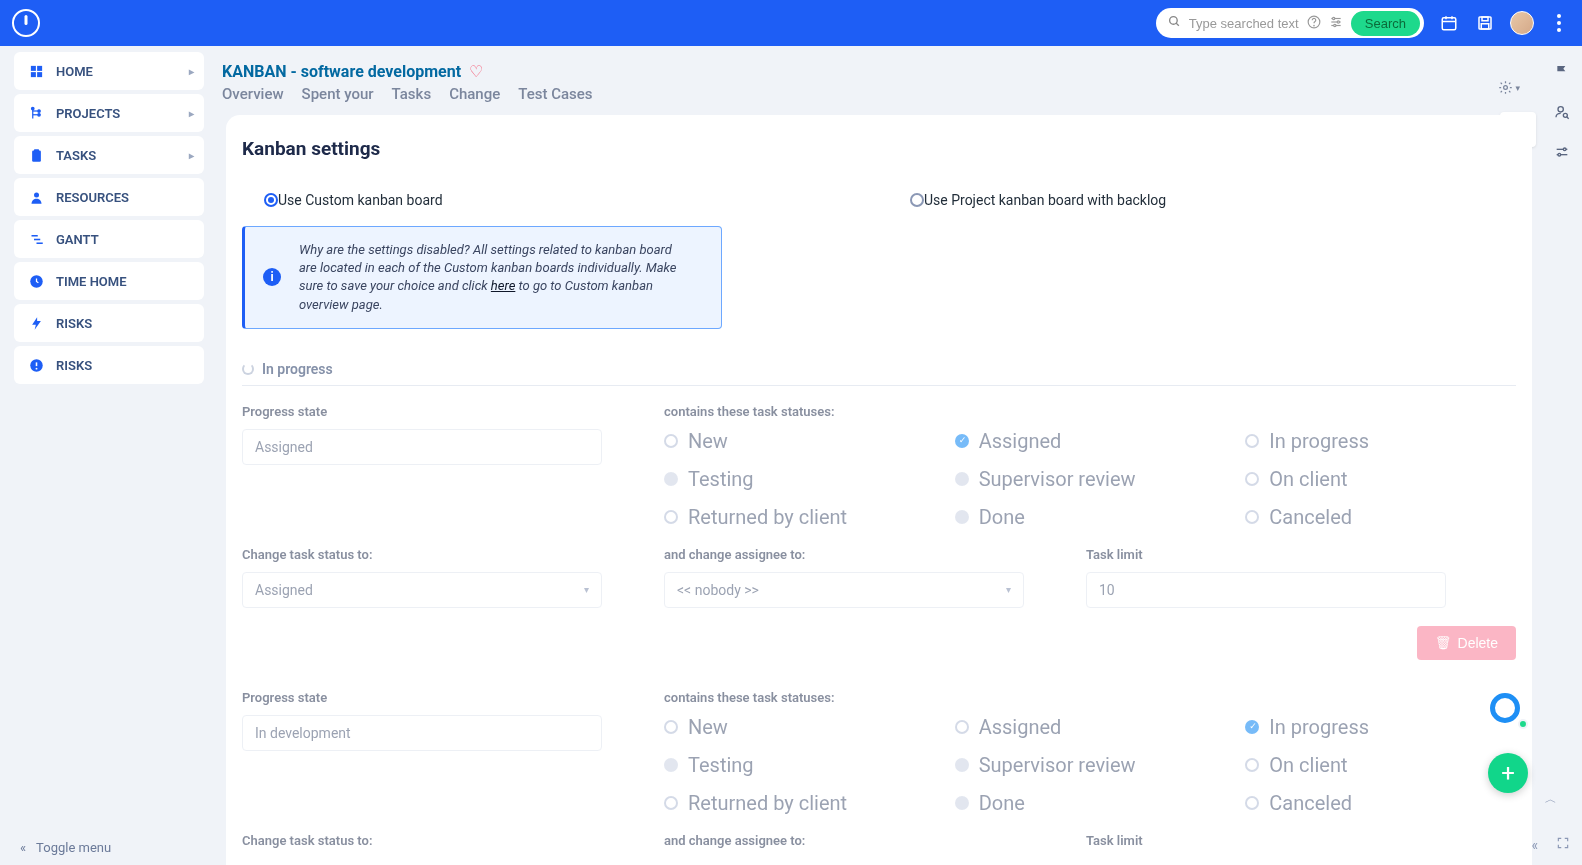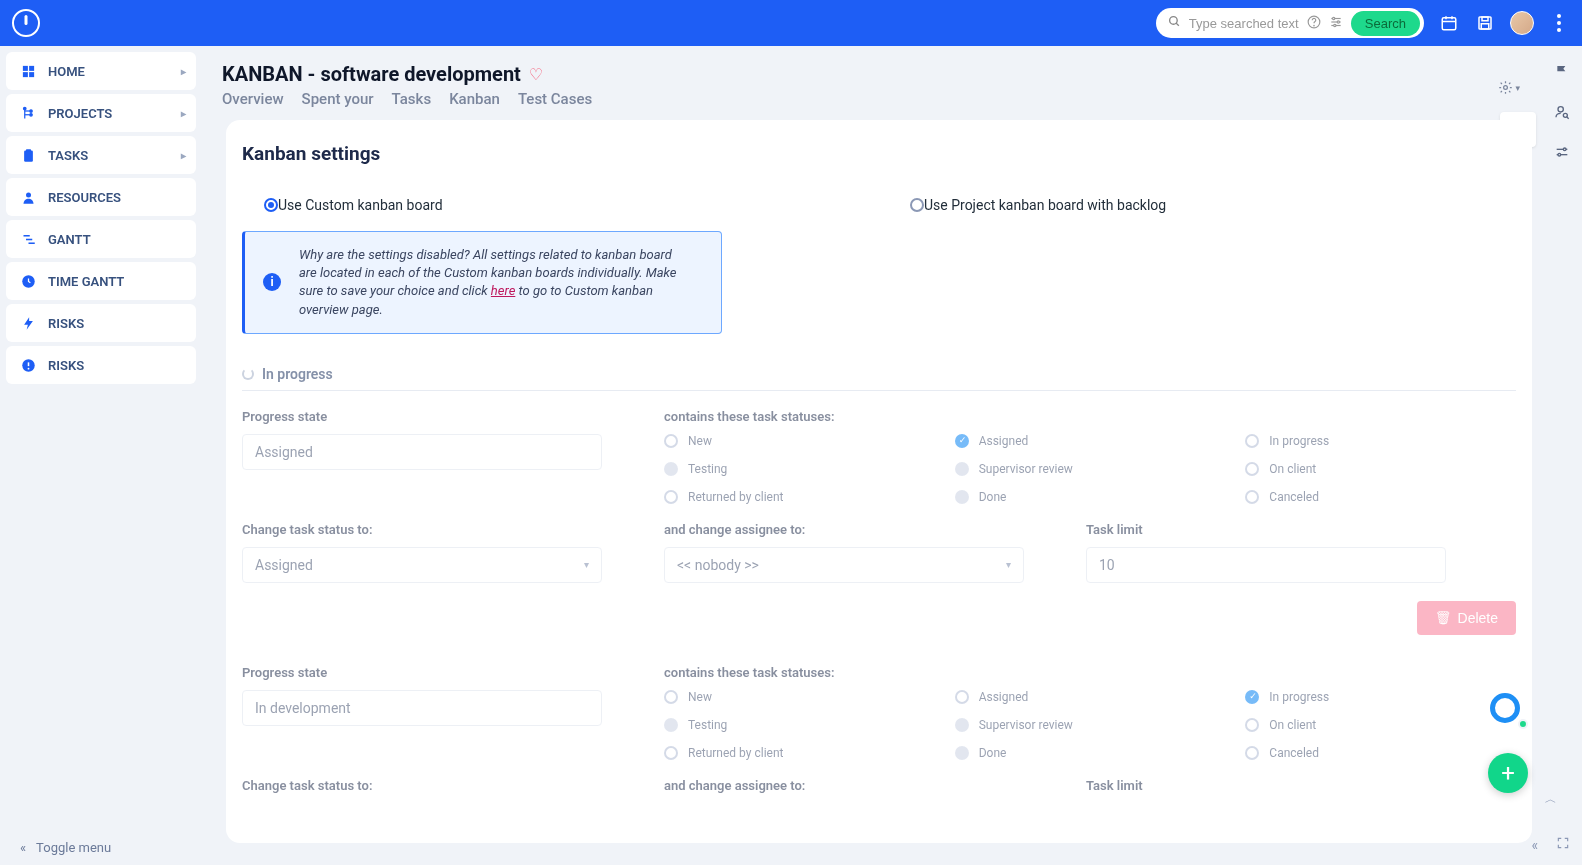--- a/index.html
+++ b/index.html
@@ -13,63 +13,63 @@
 .topbar-right { display: flex; align-items: center; gap: 14px; }
 .search-wrap { background: #fff; border-radius: 16px; height: 30px; display: flex; align-items: center; padding: 0 4px 0 12px; gap: 8px; }
 .search-wrap .si { color: #888; font-size: 12px; }
 .search-wrap input { border: none; outline: none; font-size: 13px; width: 110px; color: #333; }
 .search-wrap input::placeholder { color: #999; }
 .search-btn { background: #1ed98c; color: #1a4; border: none; border-radius: 14px; padding: 5px 14px; font-size: 13px; font-weight: 500; cursor: pointer; color:#0b6b3a;text-align:right; }
 .top-icon { color: #fff; width: 22px; height: 22px; display: flex; align-items: center; justify-content: center; cursor: pointer; }
 .avatar { width: 24px; height: 24px; border-radius: 50%; background: linear-gradient(135deg, #e8c8a8, #d4a888); border: 1px solid #fff; }
 
 
-.sidebar { position: absolute; left: 6px; top: 52px; width: 190px; }
+.sidebar { position: absolute; left: 14px; top: 52px; width: 190px; }
 .side-item { background: #fff; border-radius: 6px; margin-bottom: 4px; padding: 11px 14px; display: flex; align-items: center; gap: 12px; cursor: pointer; color: #37517e; font-weight: 600; font-size: 13px; position: relative; }
 .side-item .chev { position: absolute; right: 10px; color: #9ba8c0; font-size: 10px; }
 .side-icon { width: 16px; height: 16px; display: flex; align-items: center; justify-content: center; color: #1e5ef5; }
 .toggle-menu { position: absolute; bottom: 10px; left: 20px; display: flex; align-items: center; gap: 10px; color: #6b7a99; font-size: 13px; cursor: pointer; }
 
 
 .main { margin-left: 210px; margin-right: 50px; padding-top: 10px; }
 .page-header { padding: 6px 12px 6px 12px; display: flex; justify-content: space-between; align-items: flex-start; }
 .page-title-row { display: flex; align-items: center; gap: 8px; }
-.page-title { font-size: 20px; font-weight: 700; color: #0f172a; }
+.page-title { font-size: 16px; font-weight: 700; color: #0369a1; }
 .heart { color: #f5607a; font-size: 16px; }
 .tabs { display: flex; gap: 18px; margin-top: 4px; }
 .tab { font-size: 15px; color: #7b869d; cursor: pointer; font-weight: 500; }
 .gear-dd { color: #7b869d; display: flex; align-items: center; gap: 2px; margin-top: 18px; }
 
 .card { background: #fff; border-radius: 14px; margin: 6px 0 0 16px; padding: 22px 16px; position: relative; }
 .card-title { font-size: 19px; font-weight: 700; color: #1e2a4a; margin-bottom: 32px; }
 
 .radio-row { display: flex; gap: 40px; margin-bottom: 18px; padding-left: 22px; }
 .radio-opt { display: flex; align-items: center; flex: 1; font-size: 14px; color: #222e3a; }
 .radio { width: 14px; height: 14px; border: 2px solid #8b98b5; border-radius: 50%; display: inline-block; position: relative; }
 .radio.on { border-color: #1e5ef5; }
 .radio.on::after { content: ""; position: absolute; top: 2px; left: 2px; width: 6px; height: 6px; background: #1e5ef5; border-radius: 50%; }
 
 .info-box { border: 1px solid #6da8ff; border-left: 3px solid #1e5ef5; background: #edf4ff; border-radius: 4px; padding: 14px 30px 14px 54px; margin: 10px 0 24px 0; position: relative; max-width: 480px; }
 .info-box .ii { position: absolute; left: 18px; top: 50%; transform: translateY(-50%); width: 18px; height: 18px; background: #1e5ef5; border-radius: 50%; color: #fff; display: flex; align-items: center; justify-content: center; font-size: 12px; font-weight: 700; font-style: normal; }
 .info-box p { font-style: italic; font-size: 13px; color: #3a4560; line-height: 1.4; }
-.info-box a { color: #be185d; }
+.info-box a { color: #0f172a; }
 
 .section-hdr { display: flex; align-items: center; gap: 8px; color: #8591a9; font-weight: 600; font-size: 14px; padding: 8px 0; border-bottom: 1px solid #e7ebf2; margin-bottom: 18px; }
 .spin { width: 12px; height: 12px; border: 2px solid #ccd3e0; border-top-color: transparent; border-radius: 50%; }
 
 .disabled-zone { opacity: 0.6; pointer-events: none; }
 .form-row { display: flex; gap: 42px; margin-bottom: 18px; }
 .form-col { flex: 1; }
 .label { font-size: 13px; font-weight: 600; color: #3a4560; margin-bottom: 10px; display: block; }
 .input, .select { width: 100%; max-width: 360px; border: 1px solid #e2e7ef; border-radius: 4px; padding: 9px 12px; font-size: 14px; color: #5a6680; background: #fff; }
 .select { display: flex; justify-content: space-between; align-items: center; }
 .select .caret { font-size: 10px; color: #8b98b5; }
 
 .check-grid { display: grid; grid-template-columns: repeat(3, 1fr); gap: 14px 20px; }
-.chk { display: flex; align-items: center; gap: 10px; color: #5a6680; font-size: 12px; }
+.chk { display: flex; align-items: center; gap: 10px; color: #5a6680; font-size: 20px; }
 .cb { width: 14px; height: 14px; border-radius: 50%; border: 2px solid #b8c2d8; display: inline-block; position: relative; flex-shrink: 0; }
 .cb.radio-style { border-radius: 50%; }
 .cb.filled { background: #d0d7e6; border-color: #d0d7e6; }
 .cb.checked { background: #1e8ff5; border-color: #1e8ff5; }
 .cb.checked::after { content: "✓"; color: #fff; font-size: 9px; position: absolute; top: -1px; left: 2px; }
 
 .delete-btn { background: #f9879f; color: #fff; border: none; border-radius: 4px; padding: 9px 18px; font-size: 14px; font-weight: 500; display: flex; align-items: center; gap: 6px; float: right; }
 .trash { font-size: 13px; }
 
 
@@ -202,21 +202,21 @@
       </span>
     <span>GANTT</span>
   </div>
   <div class="side-item">
     <span class="side-icon">
         <svg width="15" height="15" viewBox="0 0 24 24" fill="#1e5ef5">
           <circle cx="12" cy="12" r="10"></circle>
           <path d="M12 7v5l3 2" stroke="#fff" stroke-width="2" fill="none"></path>
         </svg>
       </span>
-    <span>TIME GANTT</span>
+    <span>TIME HOME</span>
   </div>
   <div class="side-item">
     <span class="side-icon">
         <svg width="15" height="15" viewBox="0 0 24 24" fill="#1e5ef5">
           <path d="M13 2L5 14h6l-2 8 10-14h-6z"></path>
         </svg>
       </span>
     <span>RISKS</span>
   </div>
   <div class="side-item">
@@ -265,21 +265,21 @@
   <div class="page-header">
     <div>
       <div class="page-title-row">
         <span class="page-title">KANBAN - software development</span>
         <span class="heart">♡</span>
       </div>
       <div class="tabs">
         <span class="tab">Overview</span>
         <span class="tab">Spent your</span>
         <span class="tab">Tasks</span>
-        <span class="tab">Kanban</span>
+        <span class="tab">Change</span>
         <span class="tab">Test Cases</span>
       </div>
     </div>
     <div class="gear-dd">
       <svg width="15" height="15" viewBox="0 0 24 24" fill="none" stroke="#7b869d" stroke-width="2">
           <circle cx="12" cy="12" r="3"></circle>
           <path d="M12 2v3M12 19v3M4.2 4.2l2.1 2.1M17.7 17.7l2.1 2.1M2 12h3M19 12h3M4.2 19.8l2.1-2.1M17.7 6.3l2.1-2.1"></path>
         </svg>
       <span style="font-size:9px;">▾</span>
     </div>

